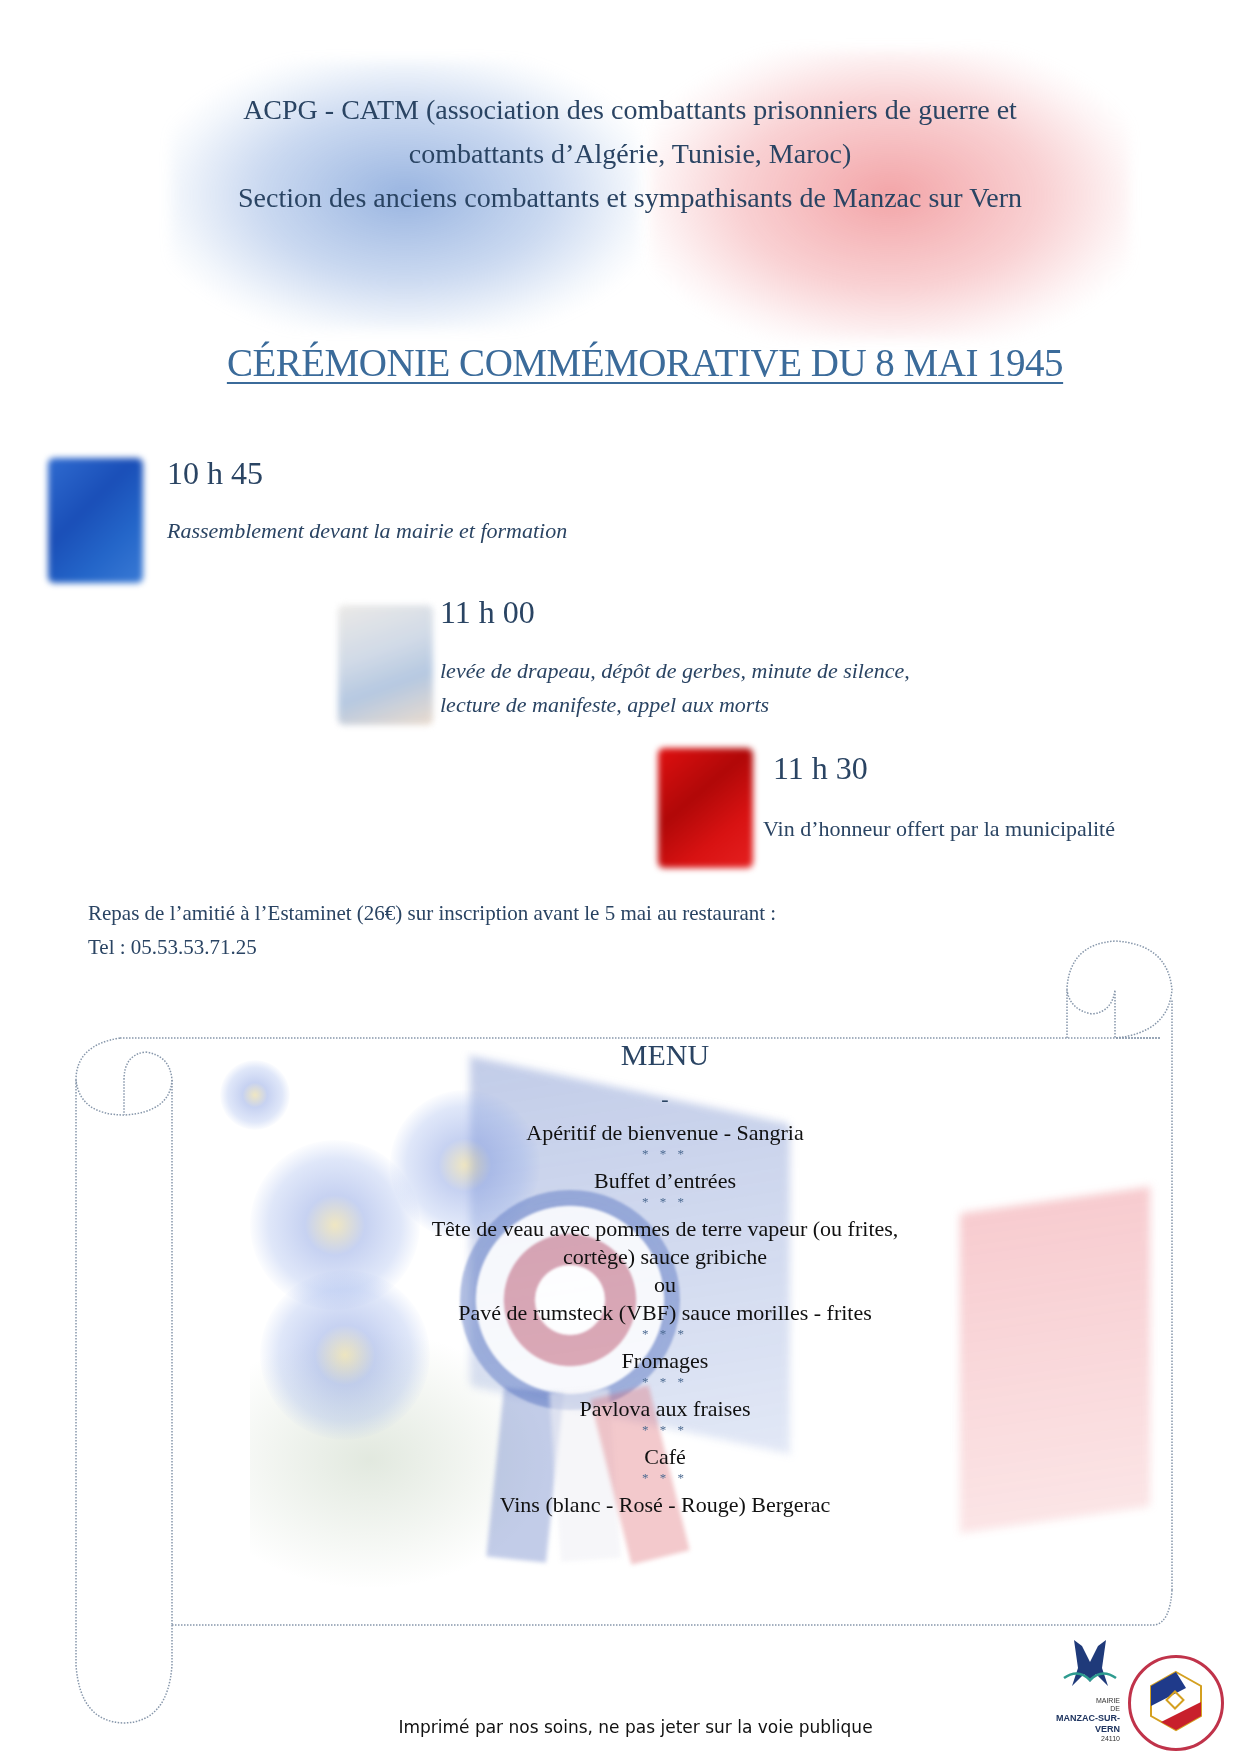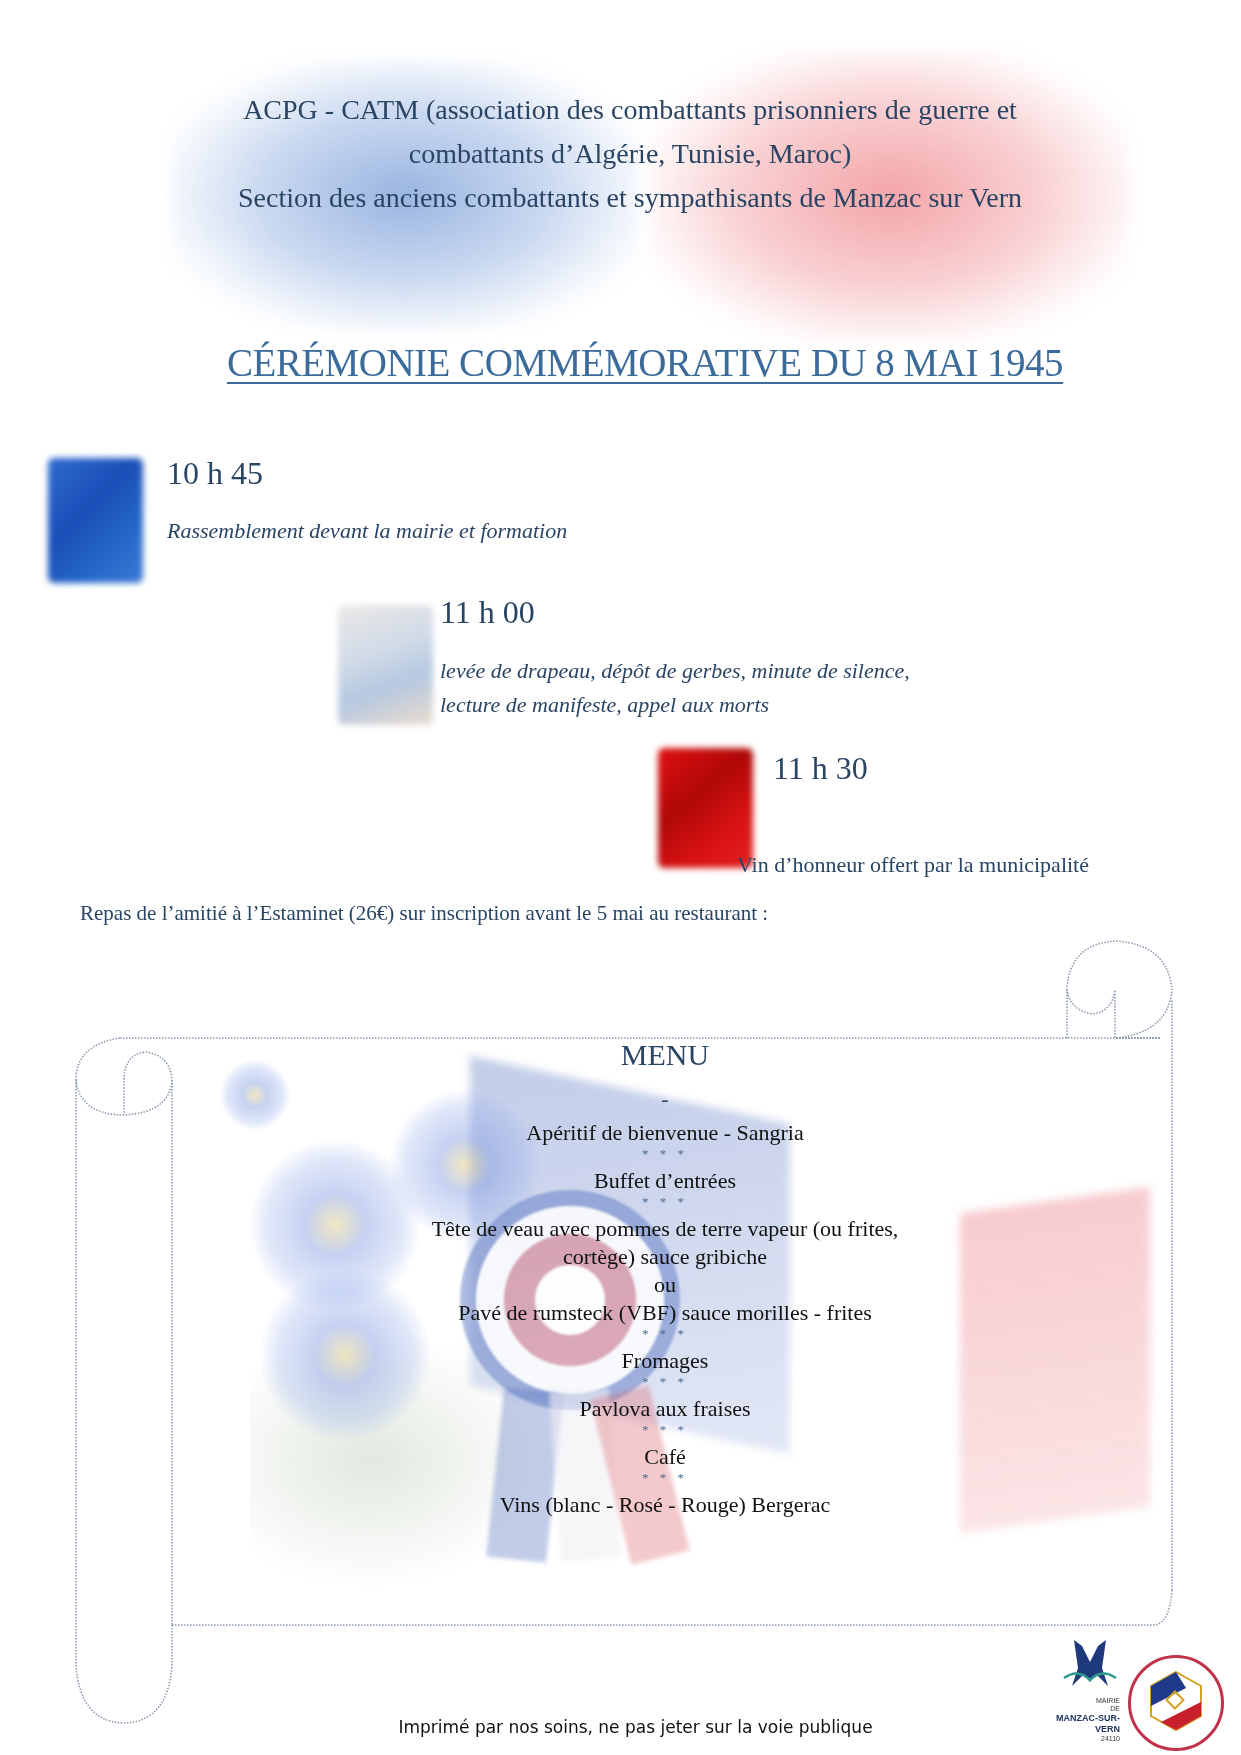--- a/index.html
+++ b/index.html
@@ -19,21 +19,21 @@
 
   .swatch { position: absolute; filter: blur(3px); border-radius: 6px; }
   .sw1 { left: 48px; top: 458px; width: 95px; height: 125px; background: linear-gradient(135deg, #2f6bd0 0%, #1a4fb8 40%, #2466c9 70%, #3a7ad5 100%); }
   .sw2 { left: 338px; top: 605px; width: 95px; height: 120px; background: linear-gradient(160deg, #e8e6e3 0%, #c9d4e3 40%, #a9bfdc 65%, #e7d6c6 100%); opacity: 0.85; }
   .sw3 { left: 658px; top: 748px; width: 95px; height: 120px; background: linear-gradient(140deg, #e01010 0%, #b00808 40%, #d81212 70%, #e52020 100%); }
 
   .time { position: absolute; font-size: 32px; color: #2a4463; }
   .desc { position: absolute; font-size: 22px; line-height: 34px; color: #2a4463; }
   .italic { font-style: italic; }
 
-  .repas { position: absolute; left: 80px; top: 896px; font-size: 21px; line-height: 34px; color: #2a4463; }
+  .repas { position: absolute; left: 88px; top: 896px; font-size: 21px; line-height: 34px; color: #2a4463; }
 
   .scroll-svg { position: absolute; left: 0; top: 0; width: 1241px; height: 1755px; pointer-events: none; }
 
   .menu-bg { position: absolute; left: 170px; top: 1050px; width: 990px; height: 560px; overflow: hidden; }
   .flowers { position: absolute; left: 20px; top: 20px; width: 380px; height: 520px; }
   .flower { position: absolute; border-radius: 50%; background: radial-gradient(circle, rgba(220,200,120,0.45) 0%, rgba(130,155,225,0.45) 25%, rgba(150,175,235,0.3) 55%, rgba(255,255,255,0) 72%); }
   .leaves { position: absolute; left: 60px; top: 260px; width: 300px; height: 260px; background: radial-gradient(ellipse at 40% 50%, rgba(150,175,140,0.28) 0%, rgba(255,255,255,0) 70%); }
   .flag-blue { position: absolute; left: 300px; top: 40px; width: 320px; height: 330px; background: linear-gradient(160deg, rgba(80,110,190,0.35), rgba(110,140,210,0.2)); transform: skewY(12deg); filter: blur(4px); }
   .flag-red { position: absolute; left: 790px; top: 150px; width: 190px; height: 320px; background: linear-gradient(180deg, rgba(235,120,130,0.38), rgba(240,150,155,0.25)); transform: skewY(-8deg); filter: blur(4px); }
   .cockade { position: absolute; left: 290px; top: 140px; width: 220px; height: 220px; border-radius: 50%;
@@ -80,26 +80,27 @@
 
 <div class="swatch sw2"></div>
 <div class="time" style="left:440px; top:594px;">11 h 00</div>
 <div class="desc italic" style="left:440px; top:654px;">
   <div>levée de drapeau, dépôt de gerbes, minute de silence,</div>
   <div>lecture de manifeste, appel aux morts</div>
 </div>
 
 <div class="swatch sw3"></div>
 <div class="time" style="left:773px; top:750px;">11 h 30</div>
-<div class="desc" style="left:737px; top:812px;margin-top:36px;">
+<div class="desc" style="left:763px; top:812px;">
   <div>Vin d’honneur offert par la municipalité</div>
 </div>
 
 <div class="repas">
   <div>Repas de l’amitié à l’Estaminet (26€) sur inscription avant le 5 mai au restaurant :</div>
+  <div>Tel : 05.53.53.71.25</div>
 </div>
 
 <div class="menu-bg">
   <div class="flag-blue"></div>
   <div class="flag-red"></div>
   <div class="flowers">
     <div class="leaves"></div>
     <div class="flower" style="left:60px; top:70px; width:170px; height:170px;"></div>
     <div class="flower" style="left:70px; top:200px; width:170px; height:170px;"></div>
     <div class="flower" style="left:200px; top:20px; width:150px; height:150px;"></div>

